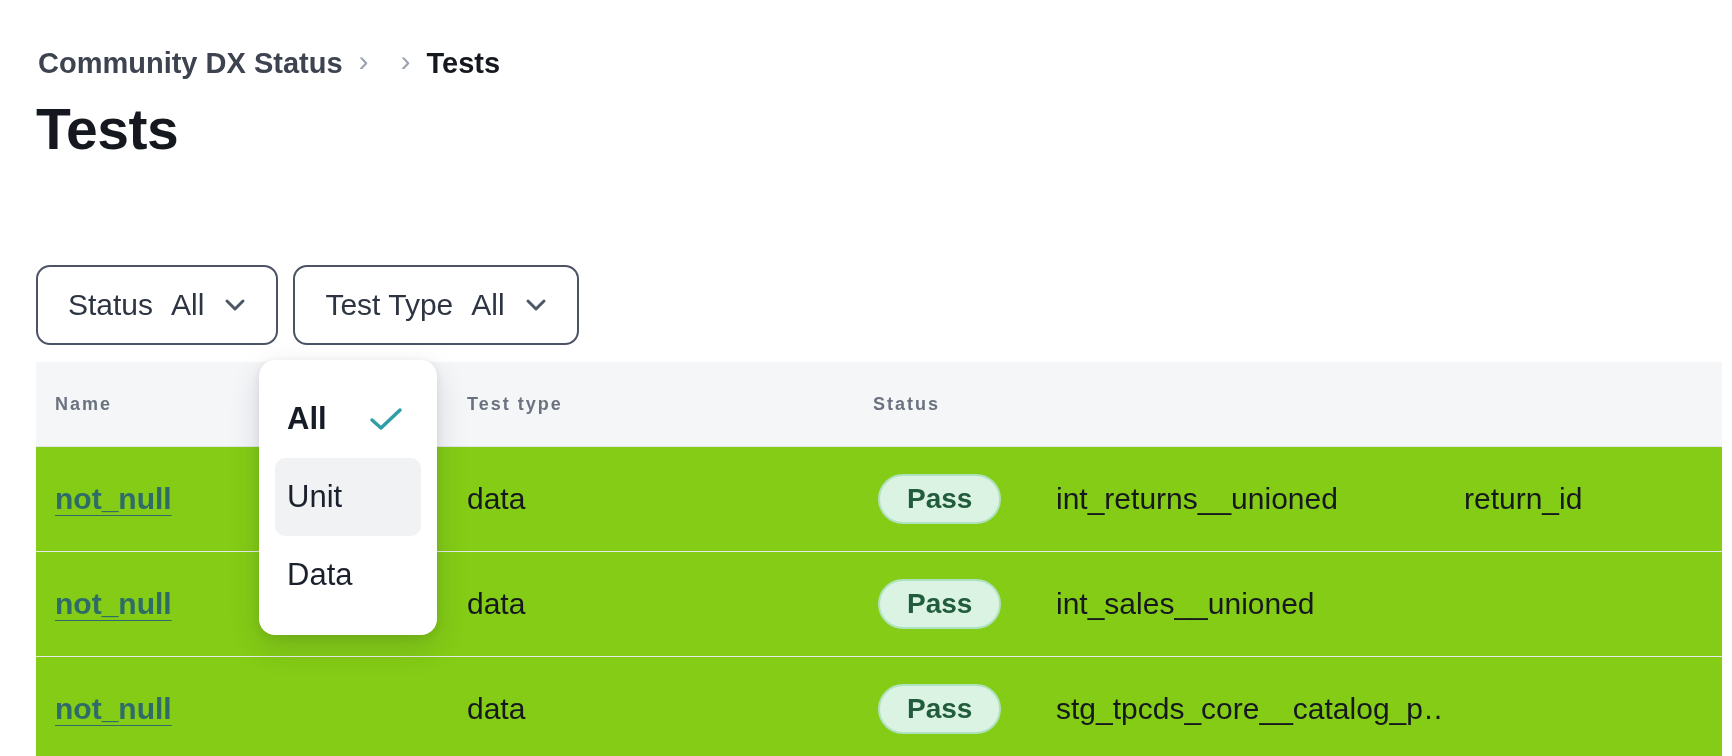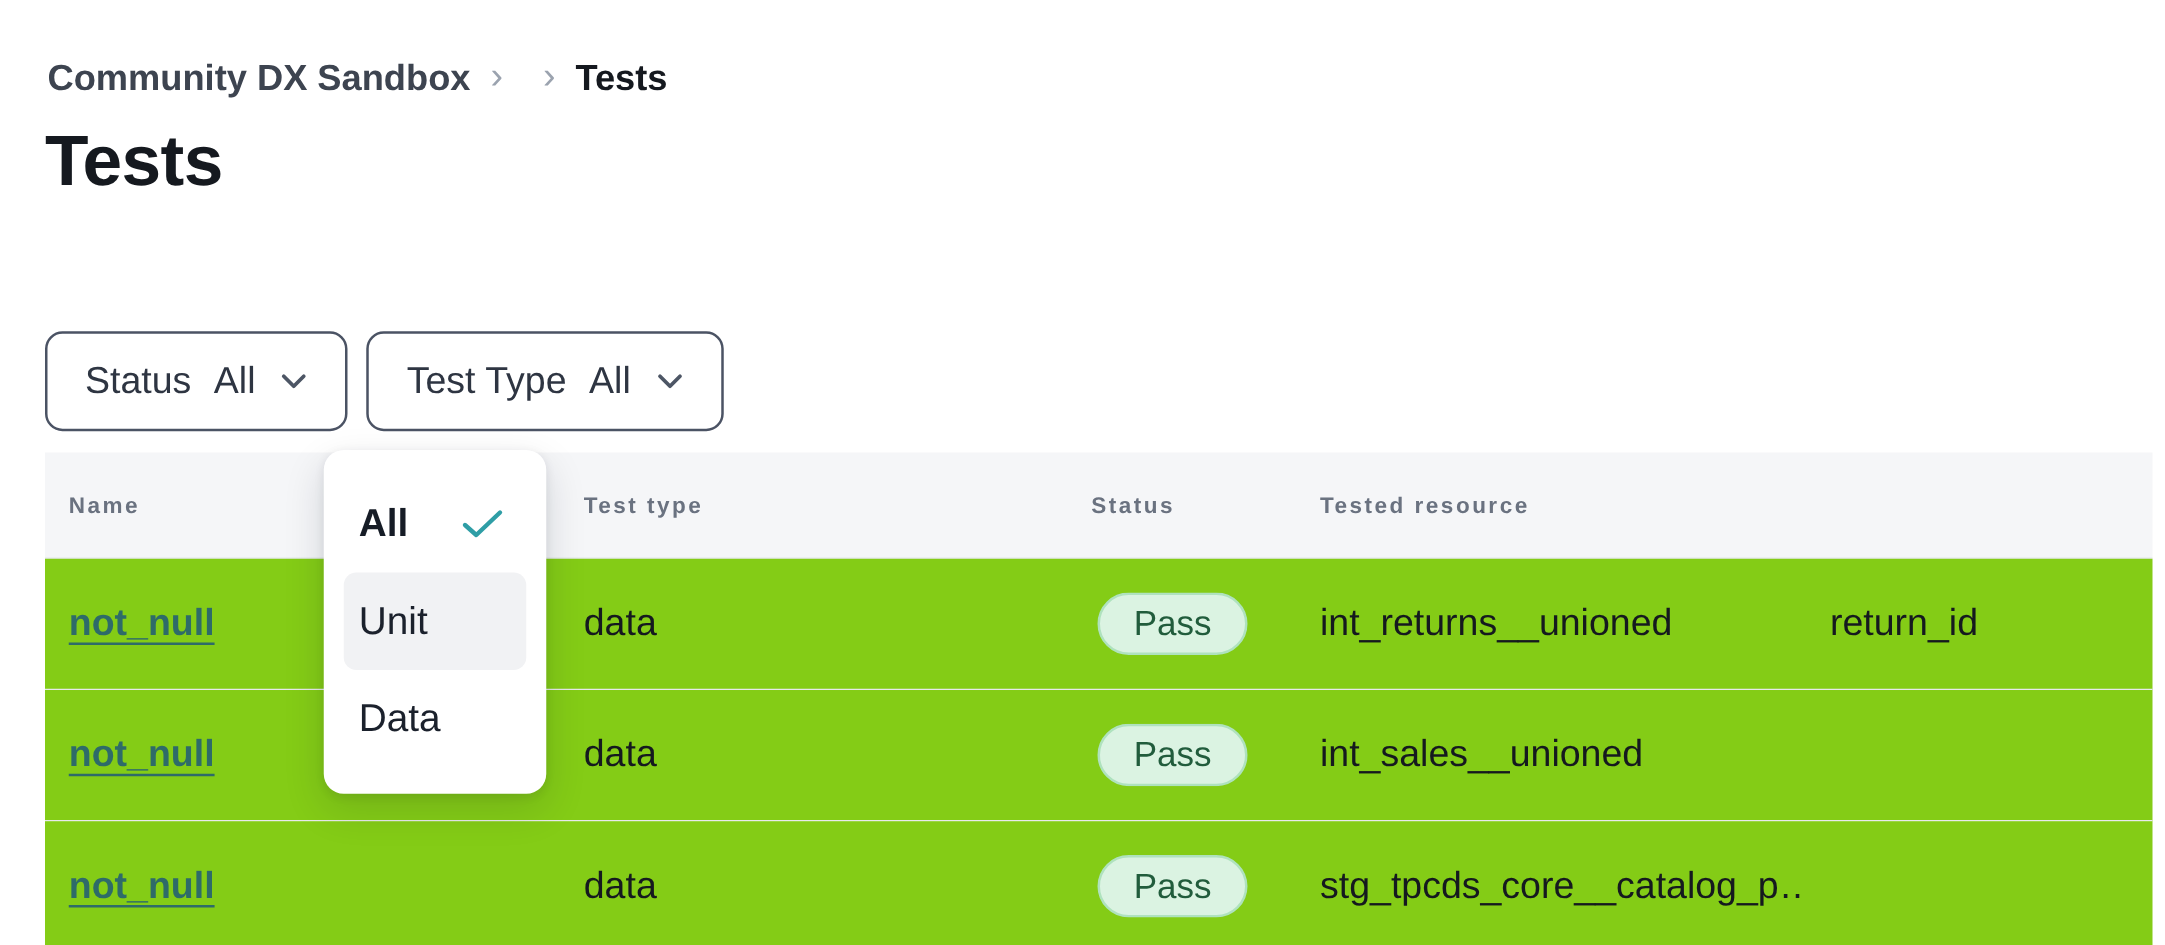--- a/index.html
+++ b/index.html
@@ -122,21 +122,21 @@
     align-items: center;
     justify-content: center;
     height: 50px;
     margin-left: 5px;
     padding: 0 27px;
     border-radius: 26px;
     background: var(--pass_bg, #dbf3e2);
     border: 2px solid var(--pass_border, #afe2be);
     color: var(--pass_text, #215c3c);
     font-size: 28px;
-    font-weight: 400;
+    font-weight: 700;
   }
 
   
   .dropdown {
     position: absolute;
     left: 259px; top: 360px;
     width: 178px;
     height: 275px;
     background: #ffffff;
     border-radius: 16px;
@@ -157,21 +157,21 @@
   .opt-selected { font-weight: 700; justify-content: space-between; color: #161c26; }
   .opt-highlighted { background: #f1f2f4; }
   .check { width: 34px; height: 24px; stroke: var(--check, #2f9ea6); stroke-width: 3.5; fill: none; stroke-linecap: round; stroke-linejoin: round; }
 </style>
 </head>
 <body>
 
 <div class="page">
 
   <nav class="breadcrumb">
-    <a>Community DX Sandbox</a>
+    <a>Community DX Status</a>
     <span class="sep">›</span>
     <span class="sep">›</span>
     <span class="current">Tests</span>
   </nav>
 
   <h1 class="page-title">Tests</h1>
 
   <div class="filters">
     <button class="filter-btn">
       <span class="f-label">Status</span>
@@ -187,21 +187,20 @@
           <polyline points="3,3 11,11 19,3"></polyline>
         </svg>
     </button>
   </div>
 
   <div class="table">
     <div class="t-header">
       <div class="cell">Name</div>
       <div class="cell">Test type</div>
       <div class="cell">Status</div>
-      <div class="cell">Tested resource</div>
     </div>
 
     <div class="t-row">
       <div class="cell"><a class="name-link">not_null</a></div>
       <div class="cell">data</div>
       <div class="cell"><span class="badge">Pass</span></div>
       <div class="cell">int_returns__unioned</div>
       <div class="cell">return_id</div>
     </div>
 

